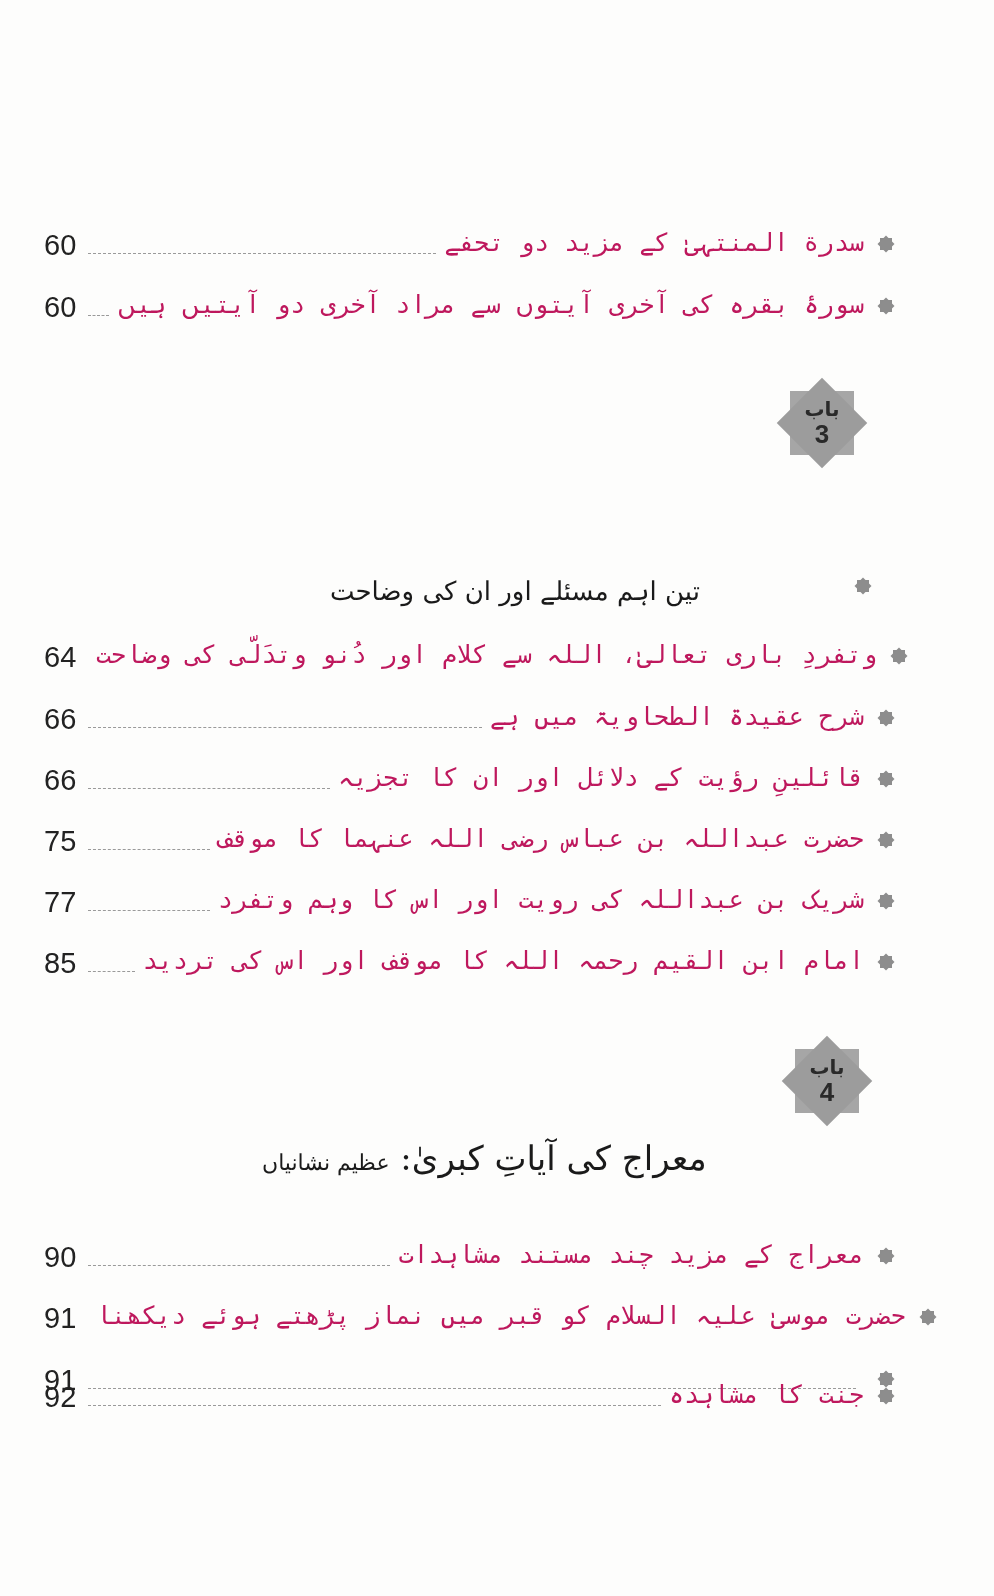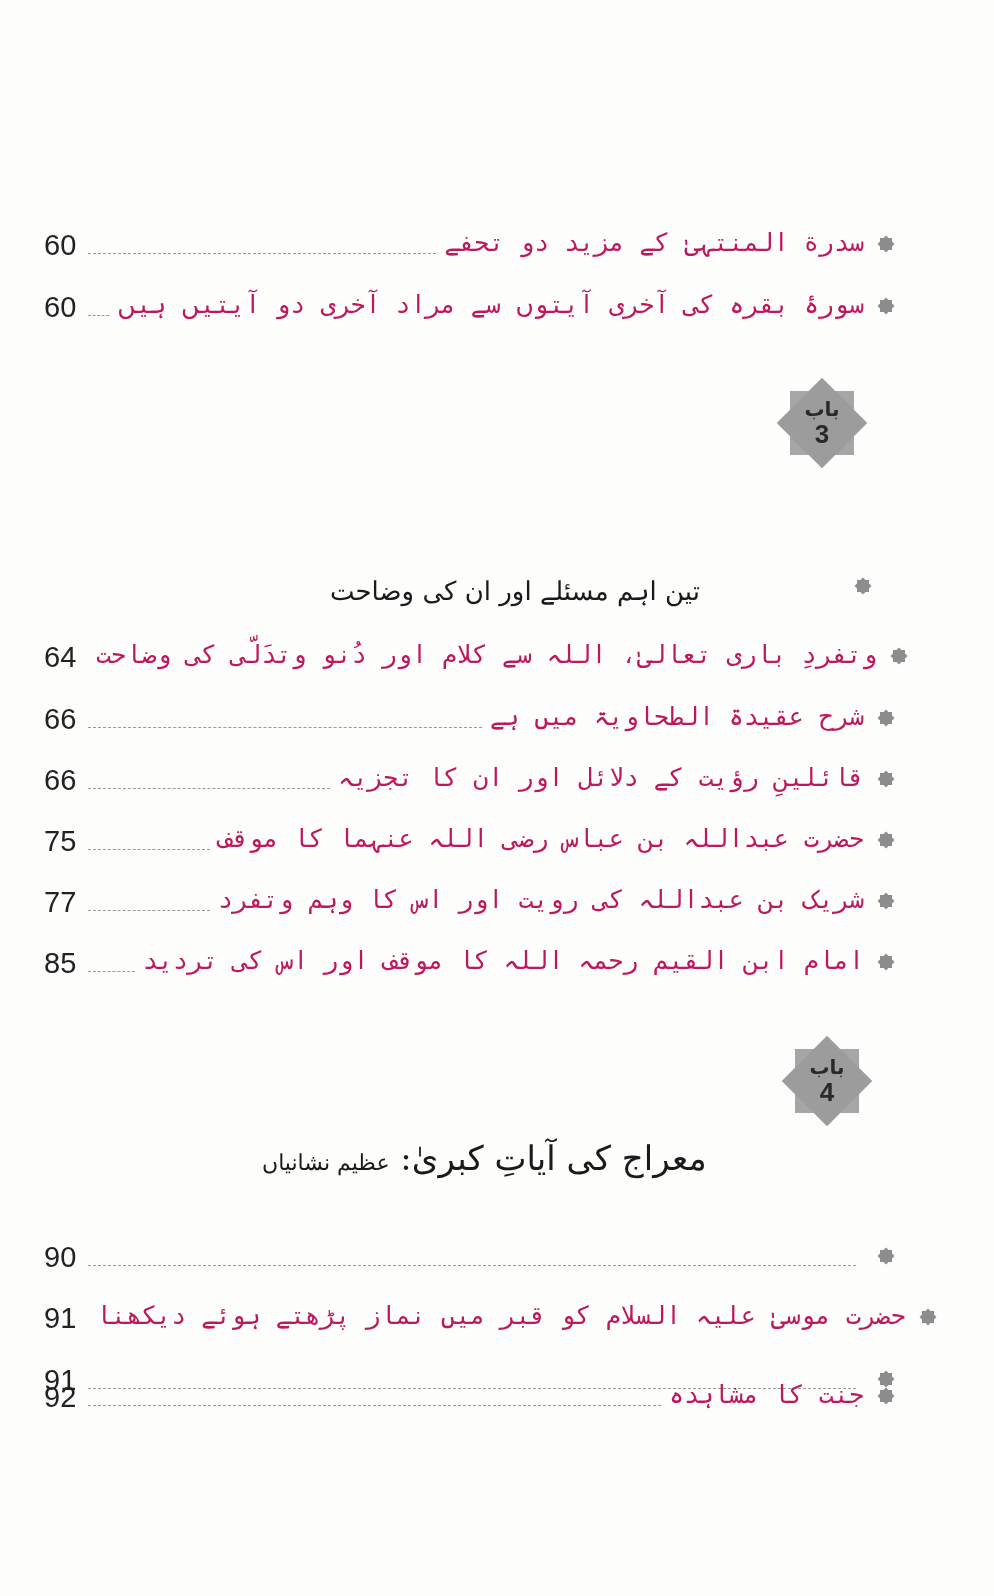--- a/index.html
+++ b/index.html
@@ -175,20 +175,21 @@
   </div>
 
   <div class="chapter-title ch4-title">
     <span>معراج کی آیاتِ کبریٰ:</span>
     <span class="sub">عظیم نشانیاں</span>
   </div>
 
   <div class="row" style="top:1232px">
     <span class="page-num">90</span>
     <span class="leader"></span>
+    <span class="title">معراج کے مزید چند مستند مشاہدات</span>
     <span class="bullet"></span>
   </div>
   <div class="row" style="top:1293px">
     <span class="page-num">91</span>
     <span class="leader"></span>
     <span class="title">حضرت موسیٰ علیہ السلام کو قبر میں نماز پڑھتے ہوئے دیکھنا</span>
     <span class="bullet"></span>
   </div>
   <div class="row" style="top:1355px">
     <span class="page-num">91</span>

